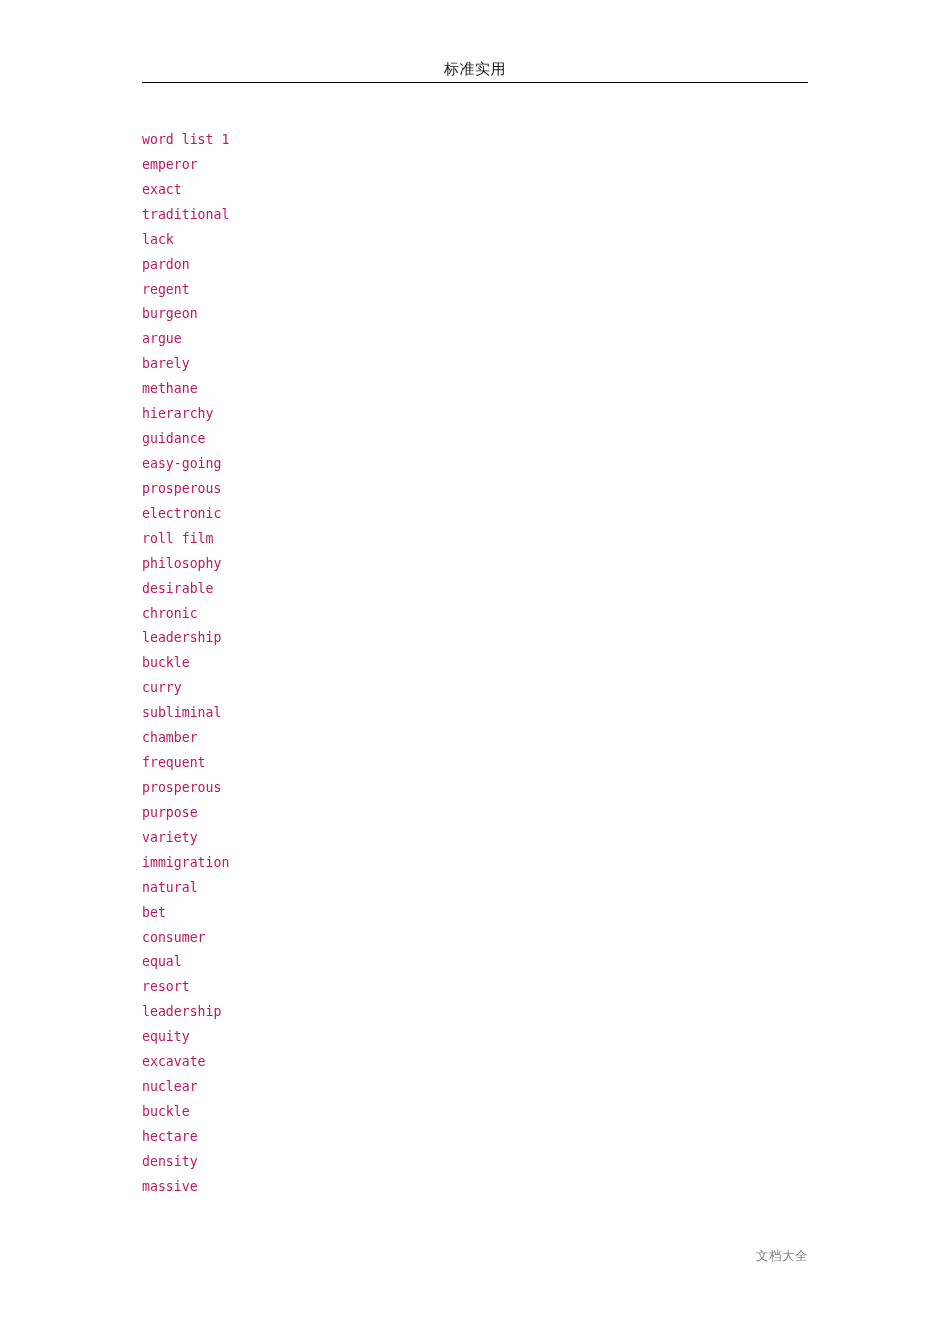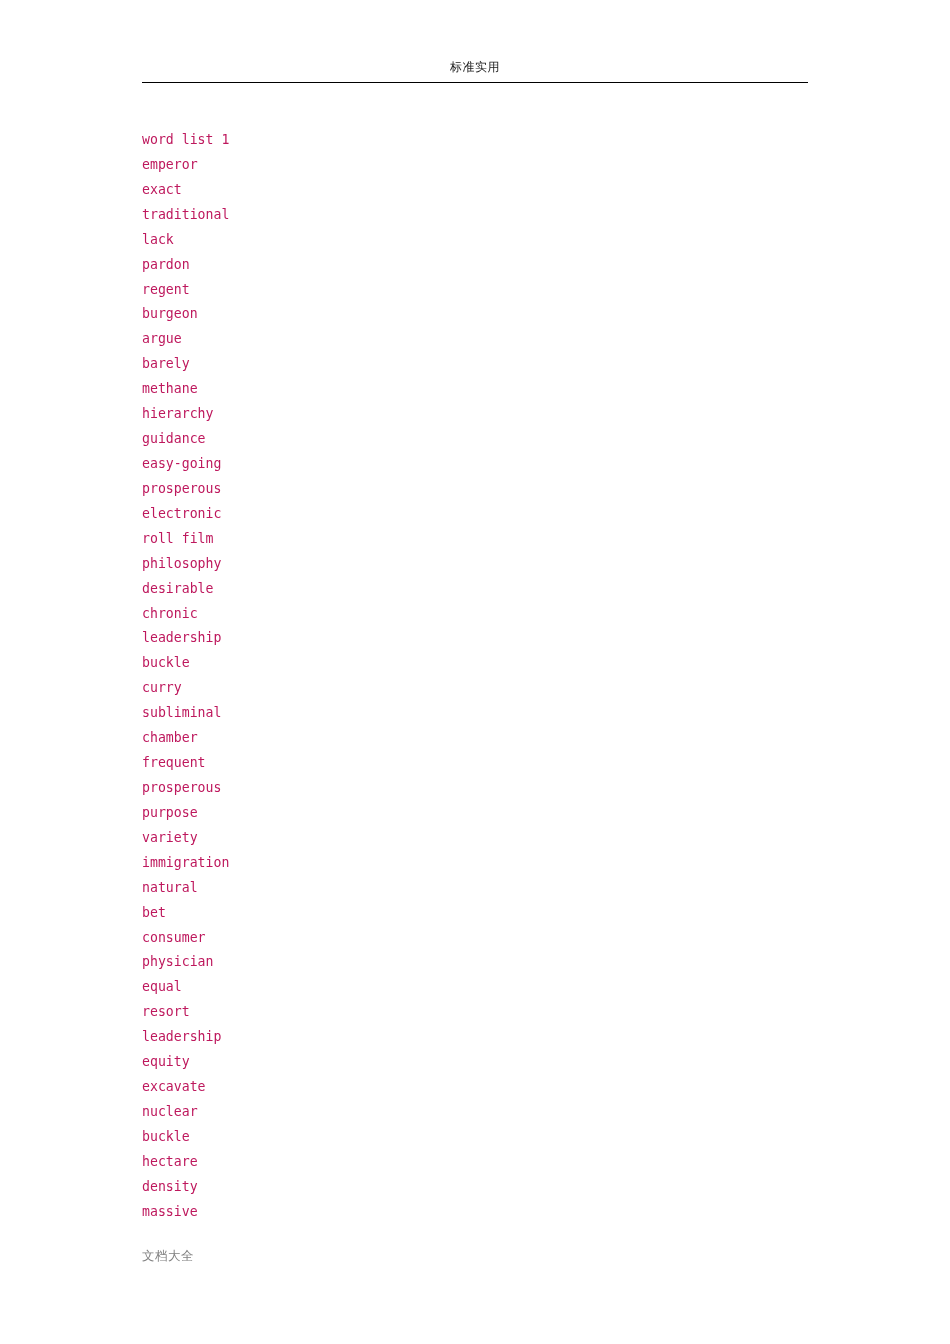--- a/index.html
+++ b/index.html
@@ -21,22 +21,22 @@
   
   .page-header {
     position: absolute;
     left: 142px;
     top: 60px;
     width: 666px;
   }
 
   .header-title {
     text-align: center;
-    font-family: Liberation Mono, monospace;
-    font-size: 12px;
+    font-family: Liberation Sans, sans-serif;
+    font-size: 15px;
     line-height: 17px;
     color: #1a1a1a;
     letter-spacing: 0.5px;
     white-space: nowrap;
   }
 
   .header-rule {
     margin-top: 5px;
     width: 666px;
     height: 0;
@@ -63,20 +63,21 @@
     letter-spacing: 0px;
     white-space: pre;
   }
 
   
   .page-footer {
     position: absolute;
     left: 142px;
     top: 1248px;
     width: 666px;
+    text-align: right;
   }
 
   .footer-text {
     font-family: "Liberation Serif", serif;
     font-size: 12.5px;
     line-height: 17px;
     color: #808080;
     letter-spacing: 0.5px;
     white-space: nowrap;
   }
@@ -118,21 +119,20 @@
       <li class="word-item">subliminal</li>
       <li class="word-item">chamber</li>
       <li class="word-item">frequent</li>
       <li class="word-item">prosperous</li>
       <li class="word-item">purpose</li>
       <li class="word-item">variety</li>
       <li class="word-item">immigration</li>
       <li class="word-item">natural</li>
       <li class="word-item">bet</li>
       <li class="word-item">consumer</li>
-      <li class="word-item">physician</li>
       <li class="word-item">equal</li>
       <li class="word-item">resort</li>
       <li class="word-item">leadership</li>
       <li class="word-item">equity</li>
       <li class="word-item">excavate</li>
       <li class="word-item">nuclear</li>
       <li class="word-item">buckle</li>
       <li class="word-item">hectare</li>
       <li class="word-item">density</li>
       <li class="word-item">massive</li>

